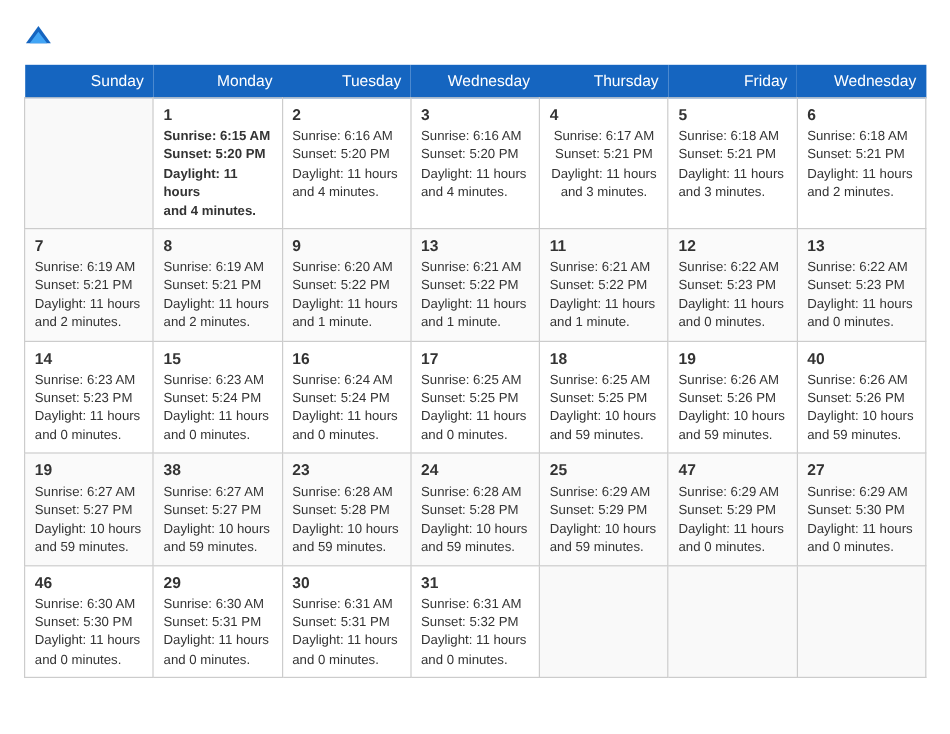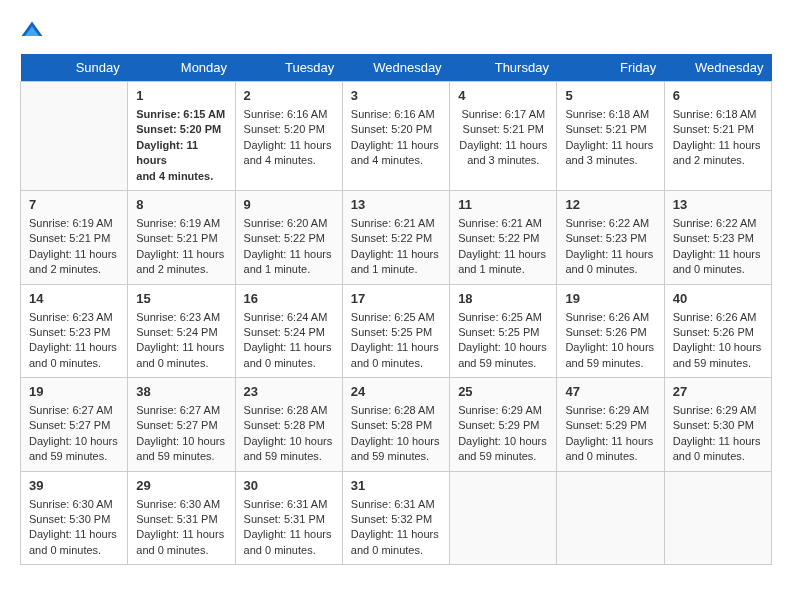--- a/index.html
+++ b/index.html
@@ -312,21 +312,21 @@
         <td>
           <span class="day-num">27</span>
           <div class="day-info" style="white-space: pre-line;">Sunrise: 6:29 AM
 Sunset: 5:30 PM
 Daylight: 11 hours
 and 0 minutes.</div>
         </td>
       </tr>
       <tr>
         <td>
-          <span class="day-num">39</span>
+          <span class="day-num">46</span>
           <div class="day-info" style="white-space: pre-line;">Sunrise: 6:30 AM
 Sunset: 5:30 PM
 Daylight: 11 hours
 and 0 minutes.</div>
         </td>
         <td>
           <span class="day-num">29</span>
           <div class="day-info" style="white-space: pre-line;">Sunrise: 6:30 AM
 Sunset: 5:31 PM
 Daylight: 11 hours

